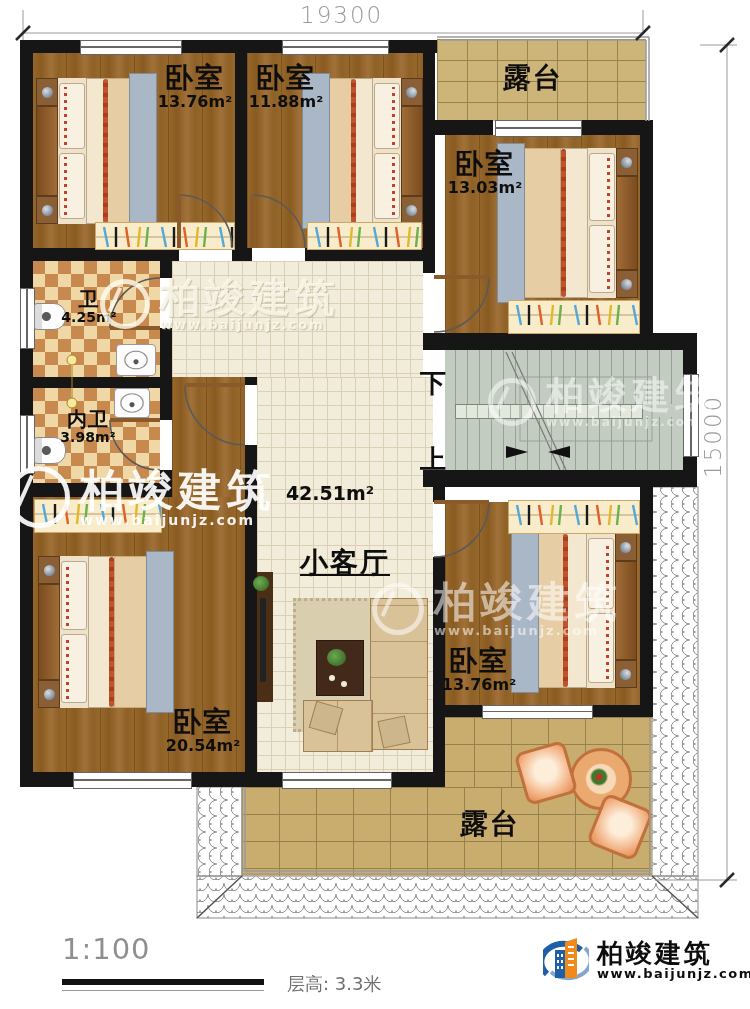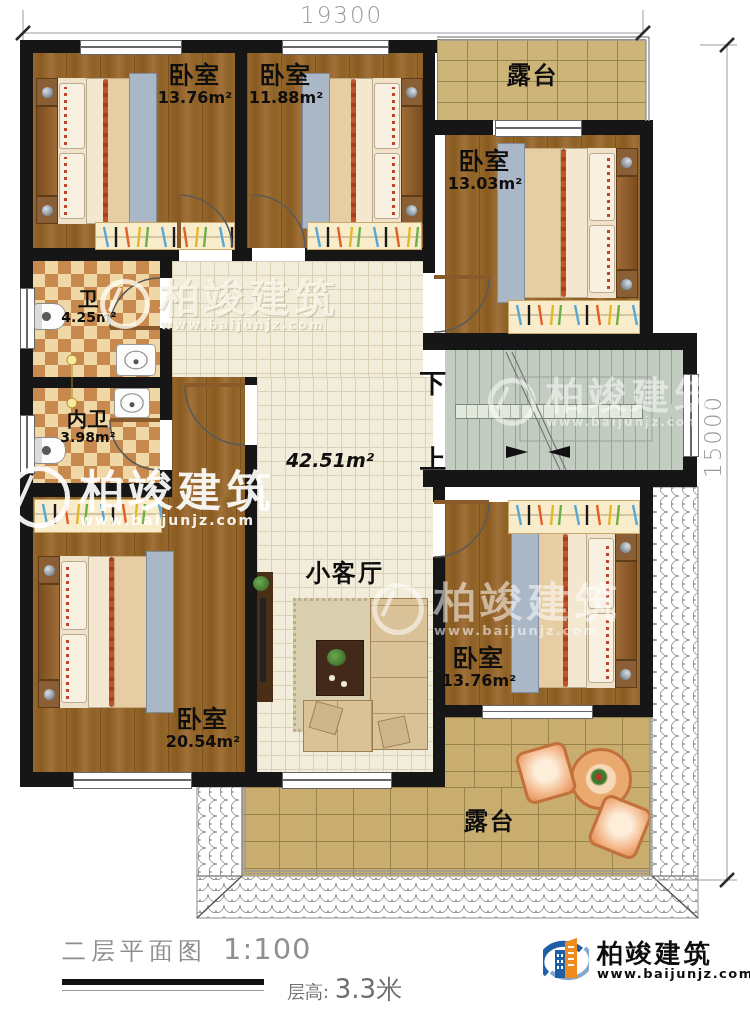--- a/index.html
+++ b/index.html
@@ -28,21 +28,21 @@
   .flight{position:absolute;z-index:2;background:
       repeating-linear-gradient(90deg,#95a295 0 1px,transparent 1px 12px);}
   
   .wall{position:absolute;background:#161616;z-index:2;}
   .winH{position:absolute;z-index:3;background-color:#fff;border:1px solid #666;
       background-image:linear-gradient(to bottom,transparent 42%,#666 42%,#666 54%,transparent 54%);}
   .winV{position:absolute;z-index:3;background-color:#fff;border:1px solid #666;
       background-image:linear-gradient(to right,transparent 42%,#666 42%,#666 54%,transparent 54%);}
   
   .rl{position:absolute;text-align:center;color:#0e0e0e;z-index:5;line-height:1.12;}
-  .rl .nm{font-weight:700;font-size:24px;letter-spacing:2px;display:block;}
+  .rl .nm{font-weight:700;font-size:28px;letter-spacing:2px;display:block;}
   .rl .ar{font-weight:700;font-size:16px;display:block;}
   .rl.sm .nm{font-size:20px;letter-spacing:1px;}
   .rl.sm .ar{font-size:14px;}
   .dirlbl{position:absolute;z-index:5;color:#0e0e0e;font-weight:900;font-size:26px;}
   
   .dim{position:absolute;z-index:5;color:#9a9a9a;font-size:23px;font-weight:300;letter-spacing:2px;}
   
   .bed{position:absolute;z-index:3;display:flex;}
   .flip{transform:scaleX(-1);}
   .hbcol{width:22px;display:flex;flex-direction:column;}
@@ -387,24 +387,24 @@
     <span class="ar">13.03m²</span>
   </div>
   <div class="rl sm" style="left:58px;top:288px;width:62px;">
     <span class="nm">卫</span>
     <span class="ar">4.25m²</span>
   </div>
   <div class="rl sm" style="left:56px;top:408px;width:64px;">
     <span class="nm">内卫</span>
     <span class="ar">3.98m²</span>
   </div>
-  <div class="rl" style="left:275px;top:450px;width:110px;font-style:italic;">
+  <div class="rl" style="left:275px;top:483px;width:110px;">
     <span class="ar" style="font-size:19px;">42.51m²</span>
   </div>
-  <div class="rl" style="left:295px;top:560px;width:100px;">
+  <div class="rl" style="left:295px;top:547px;width:100px;text-decoration:underline;">
     <span class="nm">小客厅</span>
   </div>
   <div class="rl" style="left:160px;top:706px;width:86px;">
     <span class="nm">卧室</span>
     <span class="ar">20.54m²</span>
   </div>
   <div class="rl" style="left:436px;top:645px;width:86px;">
     <span class="nm">卧室</span>
     <span class="ar">13.76m²</span>
   </div>
@@ -444,29 +444,28 @@
   </div>
   <div class="wm" style="left:372px;top:580px;color:rgba(255,255,255,.55);">
     <div class="ic" style="width:42px;height:42px;"></div>
     <div class="col">
       <span class="tx" style="font-size:42px;">柏竣建筑</span>
       <span class="ur" style="font-size:13px;">www.baijunjz.com</span>
     </div>
   </div>
 
   <div class="ft" style="left:62px;top:932px;display:flex;align-items:baseline;gap:16px;">
-    <span class="ft-title">二层平面图</span>
     <span class="ft-scale">1:100</span>
   </div>
   <div class="ft" style="left:62px;top:979px;width:202px;height:6px;background:#111;"></div>
   <div class="ft" style="left:62px;top:990px;width:202px;height:1px;background:#9a9a9a;"></div>
 
   <div class="ft ft-gray" style="left:287px;top:972px;font-size:18px;">
     <span>层高:</span>
-    <span style="font-size:26px;">3.3米</span>
+    <span style="font-size:18px;">3.3米</span>
   </div>
 
   <div class="ft" style="left:543px;top:936px;display:flex;align-items:center;gap:8px;">
     <svg width="46" height="50" viewBox="0 0 46 50">
       <path d="M4 38 A20 16 0 0 1 38 14" stroke="#1e5fa8" stroke-width="6" fill="none"></path>
       <path d="M42 12 A20 16 0 0 1 8 36" stroke="#1e5fa8" stroke-width="4" fill="none" opacity=".55"></path>
       <polygon points="22,6 34,2 34,42 22,42" fill="#f08a1d"></polygon>
       <rect x="12" y="14" width="10" height="28" fill="#1e5fa8"></rect>
       <rect x="14" y="18" width="2" height="3" fill="#fff"></rect>
         <rect x="18" y="18" width="2" height="3" fill="#fff"></rect>

